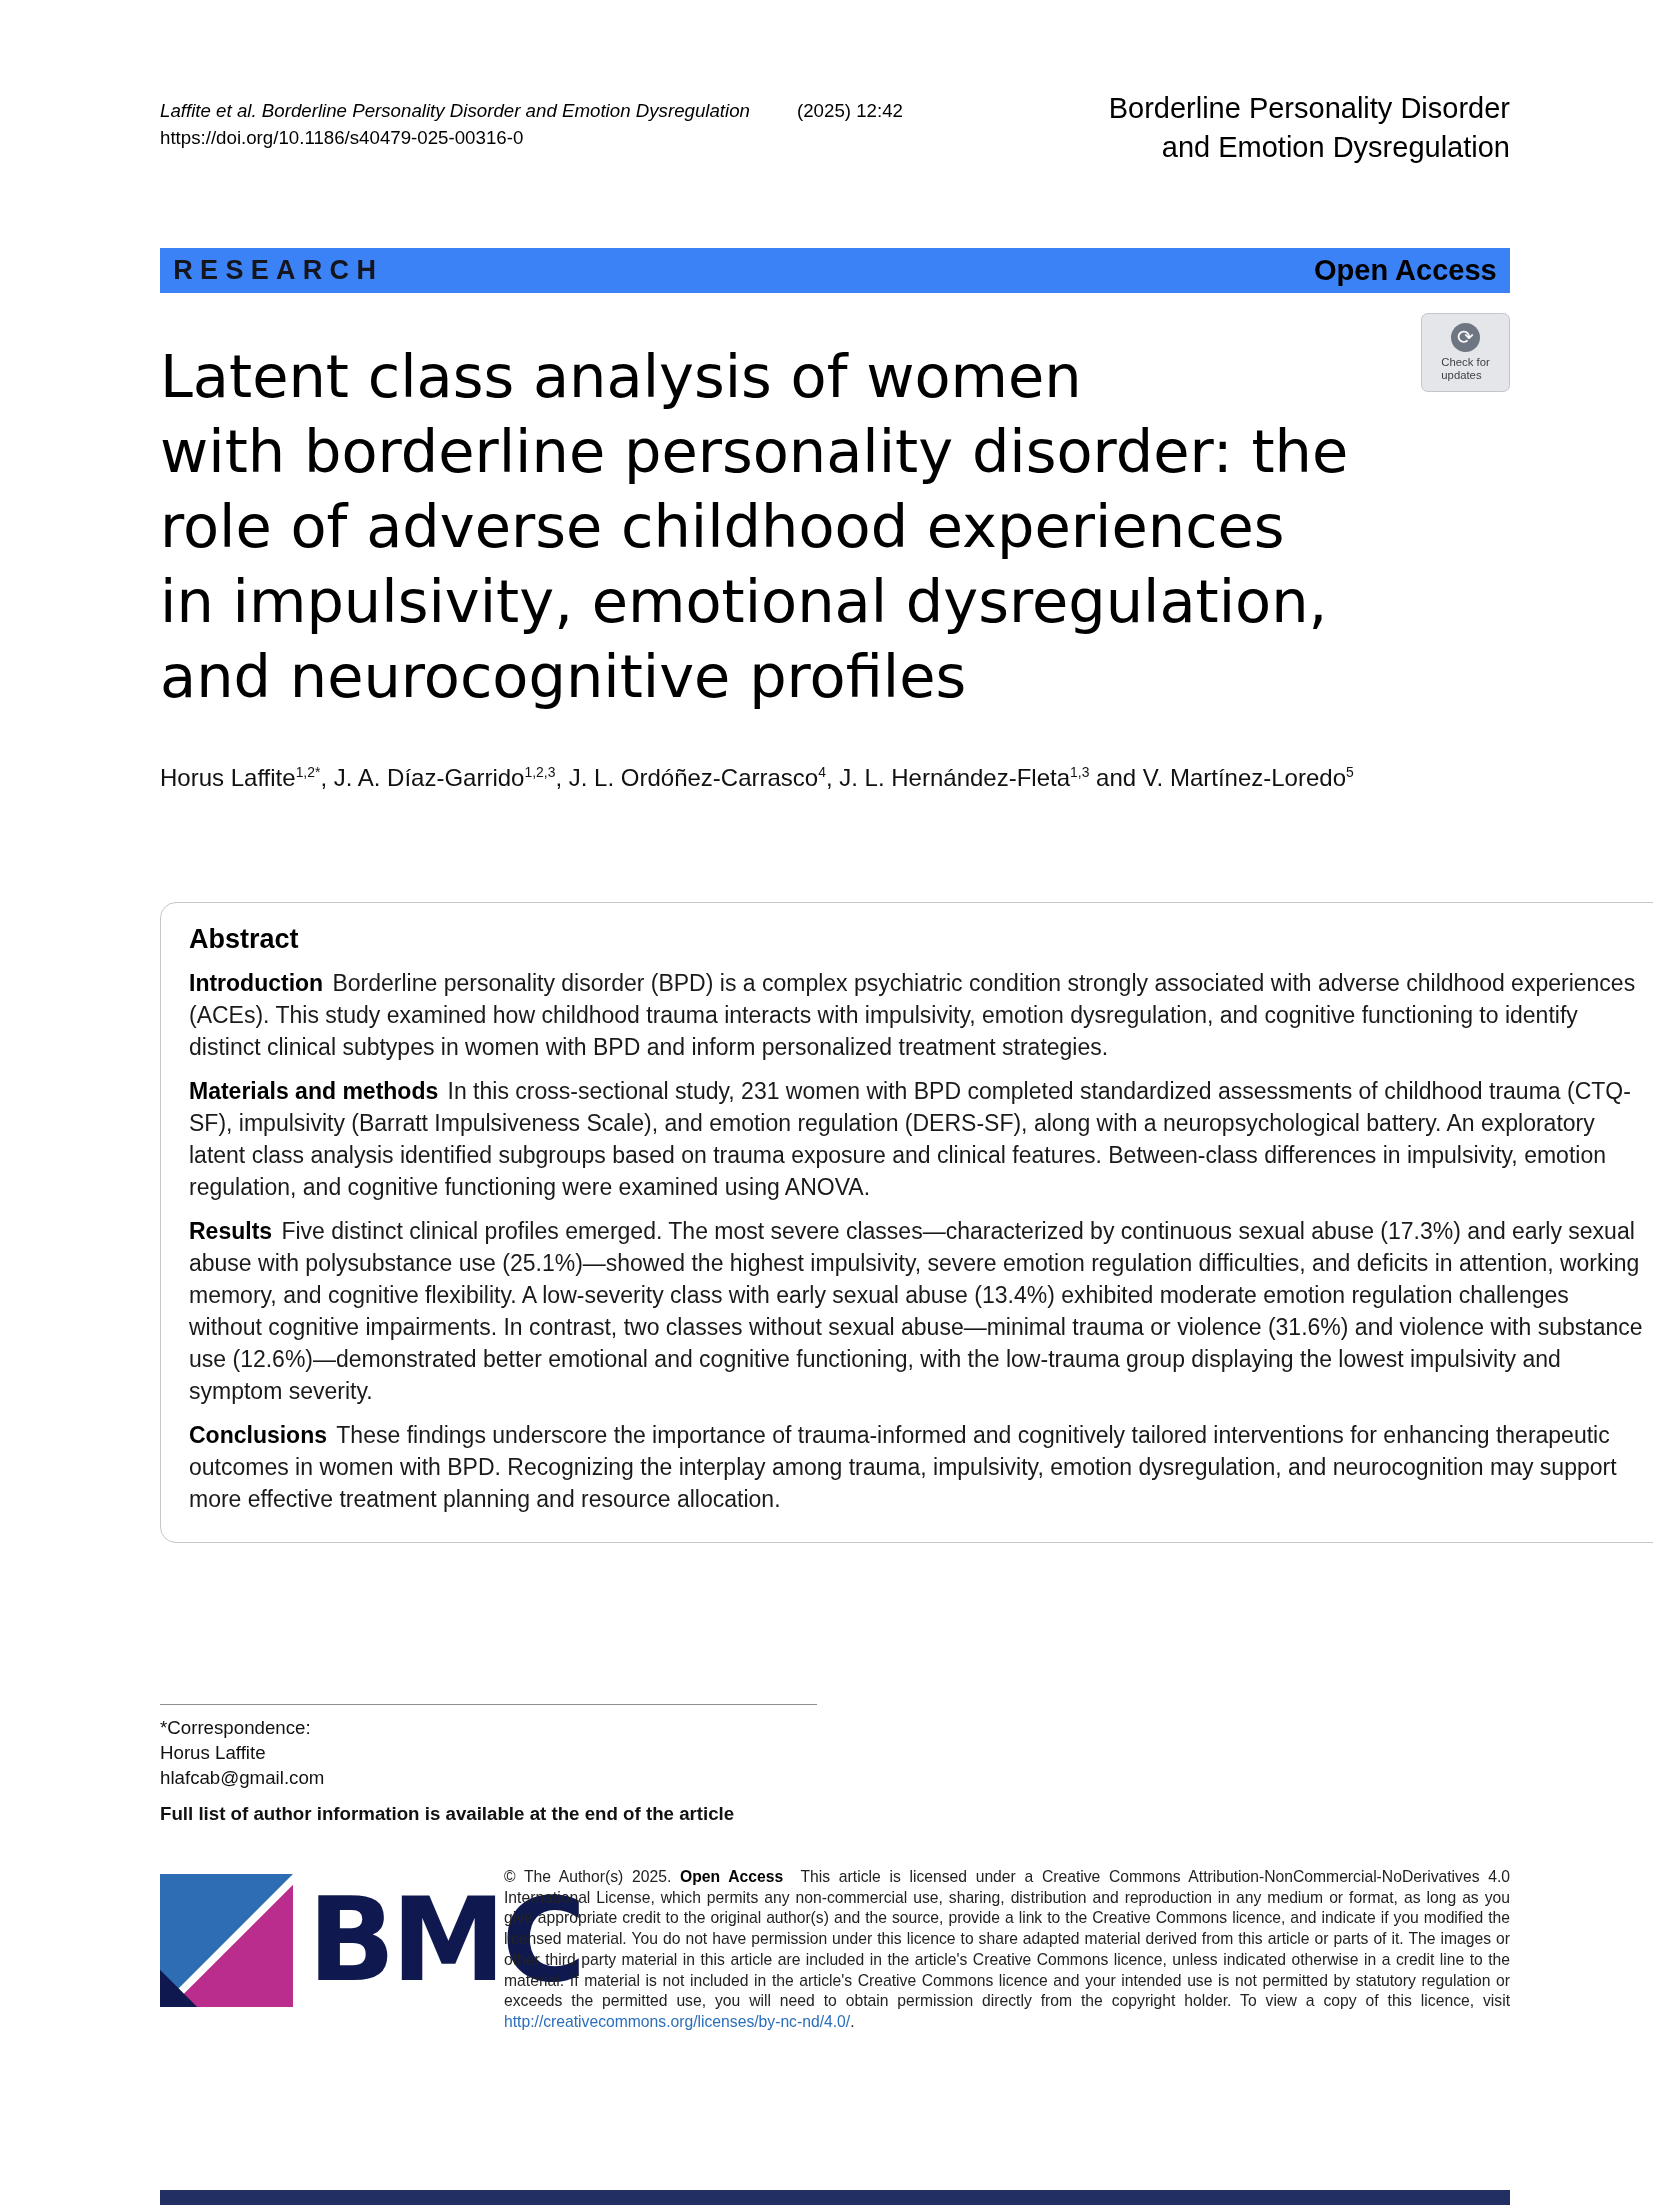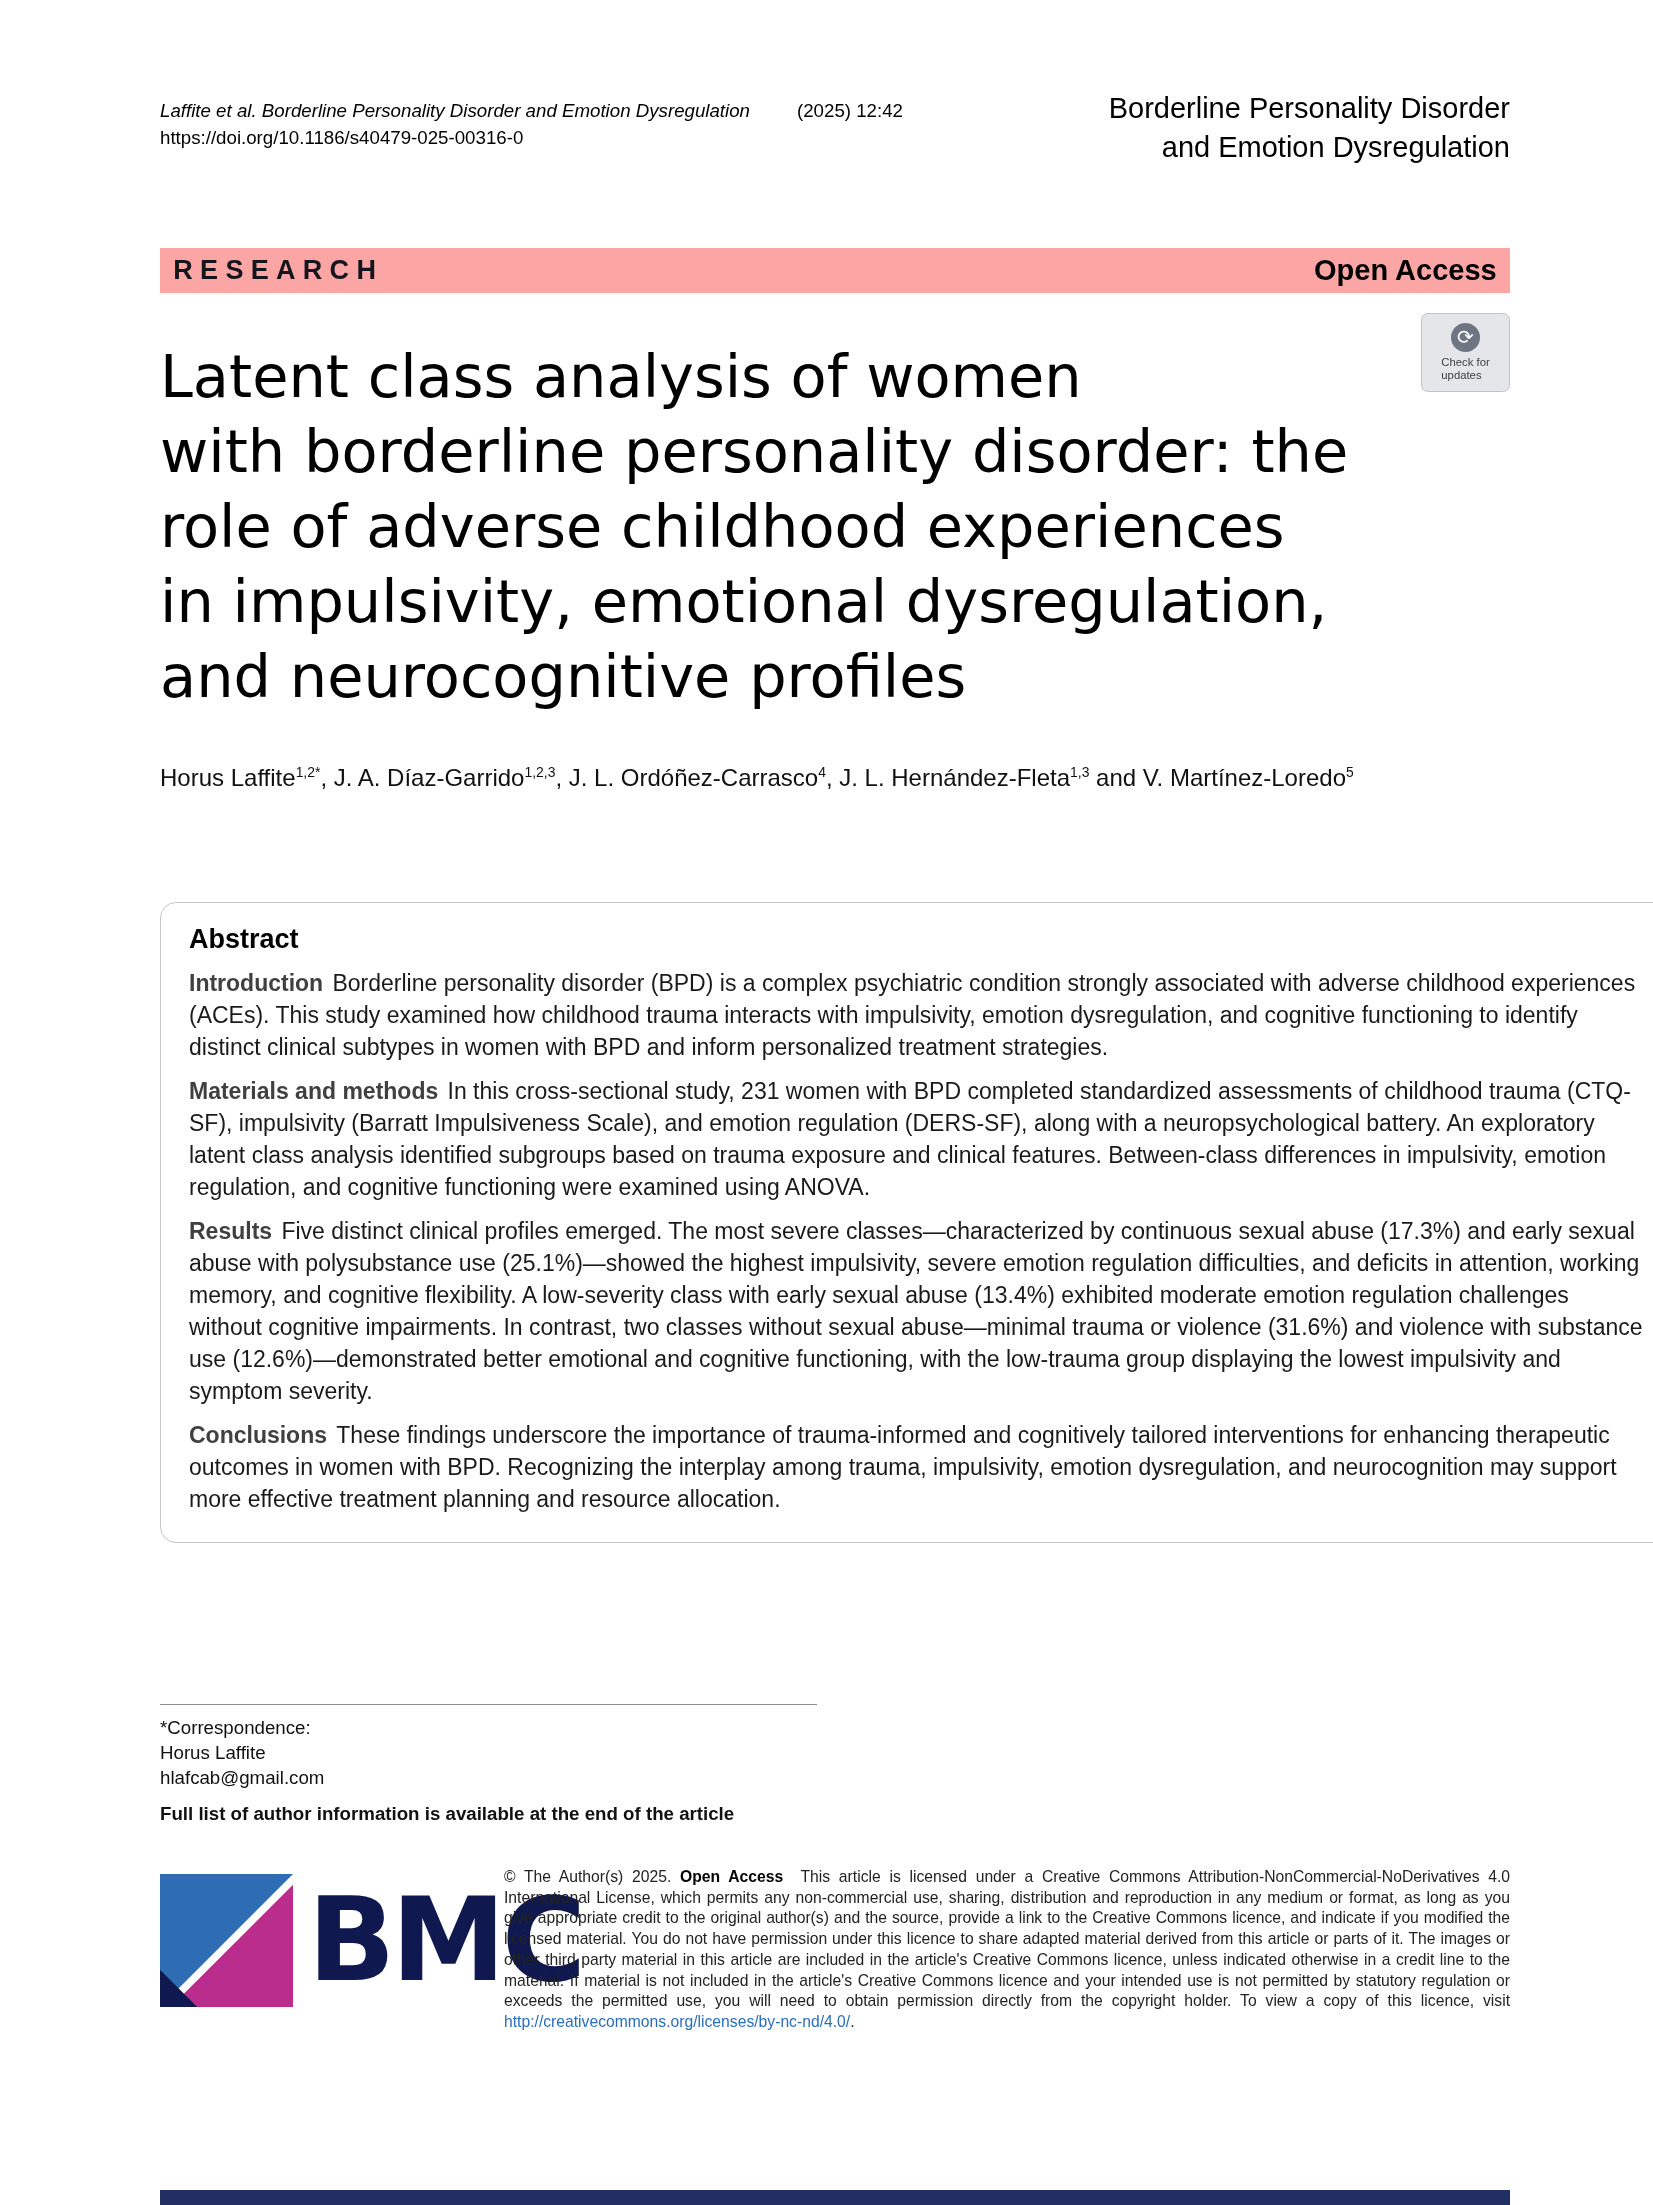--- a/index.html
+++ b/index.html
@@ -16,21 +16,21 @@
   
   .hdr-left { position:absolute; left:160px; top:97px; font-size:18.7px; line-height:27px; color:#000; }
   .hdr-cit-italic { font-style:italic;margin-top:44px; }
   .hdr-issue { margin-left:47px; font-style:normal; }
   .hdr-doi { display:block; color:#000; text-decoration:none; }
   .hdr-right { position:absolute; right:144px; top:89px; text-align:right; font-size:29px; line-height:39px; color:#000; }
 
   
   .banner {
     position:absolute; left:160px; right:144px; top:248px; height:45px;
-    background:#fca5a5; display:flex; align-items:center; justify-content:space-between;
+    background:#3b82f6; display:flex; align-items:center; justify-content:space-between;
     padding:0 13.3px;
   }
   .banner-research { font-size:27px; font-weight:bold; letter-spacing:7.3px; color:#15151d; }
   .banner-open { font-size:29px; font-weight:bold; color:#000; letter-spacing:0px; }
 
   
   .badge {
     position:absolute; right:144px; top:313px; width:89px; height:79px;
     background:#e4e6e9; border:1.3px solid #c2c5cb; border-radius:6.7px;
     display:flex; flex-direction:column; align-items:center; justify-content:center; gap:4px;
@@ -55,21 +55,21 @@
   .authors sup { font-size:58%; vertical-align:super; line-height:0; }
 
   
   .abstract {
     position:absolute; left:160px; top:902px; width:1514px;
     border:1.3px solid #c6c6c6; border-radius:16px;
     padding:21.3px 28px 27px 28px;
   }
   .abstract-heading { font-size:27px; font-weight:bold; color:#000; margin-bottom:6.7px; }
   .abs-para { font-size:23px; line-height:32px; color:#1a1a1a; margin-top:12px; }
-  .abs-label { font-weight:bold; color:#404040; margin-right:9.3px; }
+  .abs-label { font-weight:bold; color:#000000; margin-right:9.3px; }
 
   
   .corr-rule { position:absolute; left:160px; top:1704px; width:657px; border-top:1.3px solid #8f8f8f; }
   .corr { position:absolute; left:160px; top:1715px; font-size:18.7px; line-height:25px; color:#111; }
   .corr a { color:#111; text-decoration:none; }
   .corr-note { position:absolute; left:160px; top:1803px; font-size:18.7px; color:#111;font-weight:bold; }
 
   
   .logo { position:absolute; left:160px; top:1874px; display:flex; align-items:center; gap:14.7px; }
   .logo-mark { width:133px; height:133px; }

